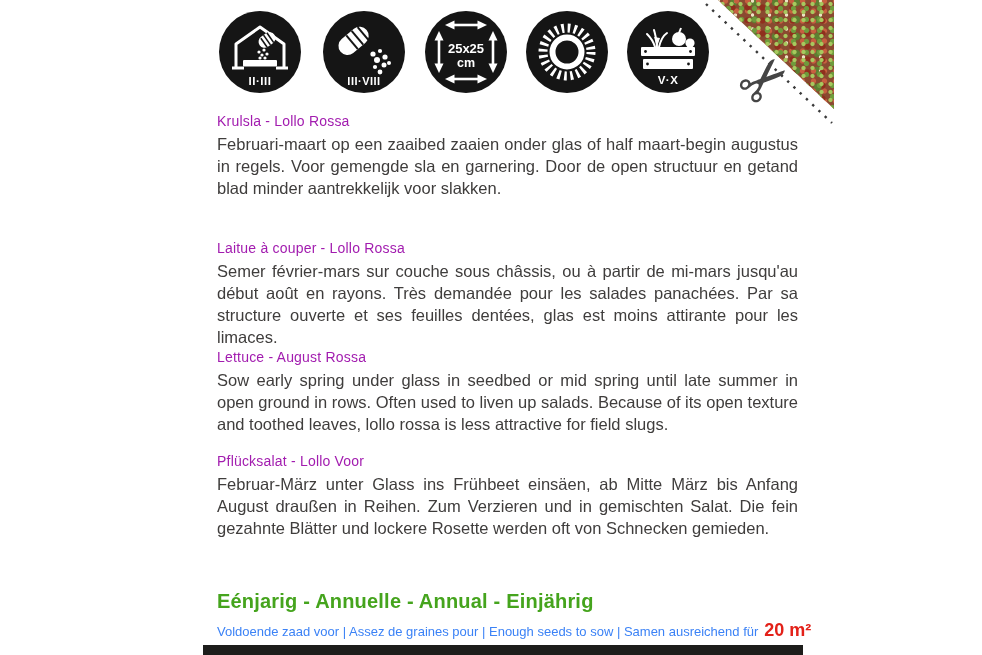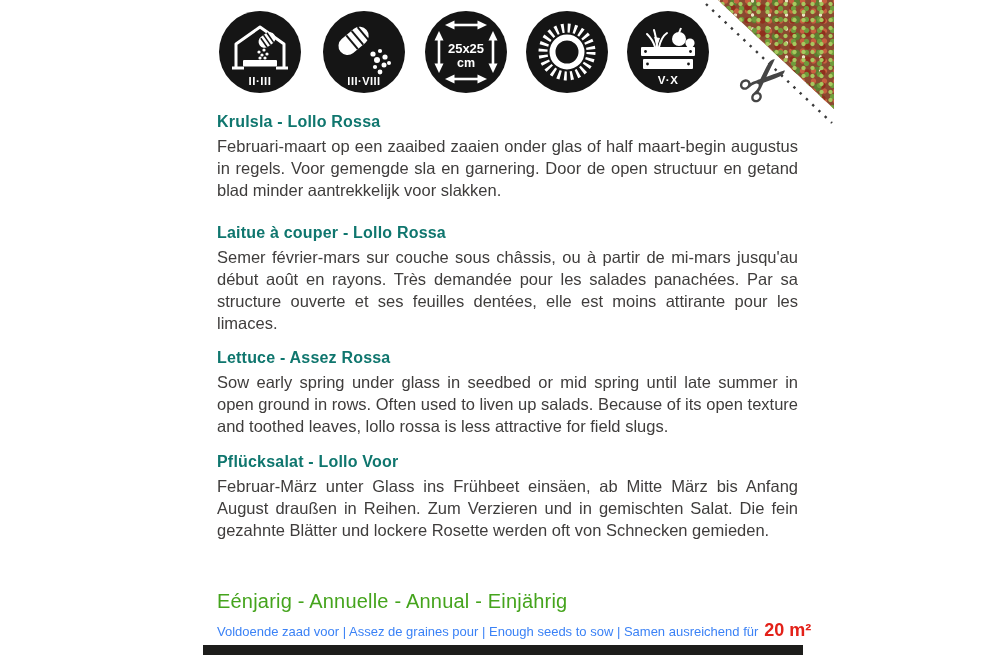--- a/index.html
+++ b/index.html
@@ -27,30 +27,30 @@
     background-position:0 0,4px 3px,7px 1px,2px 6px,9px 8px,5px 11px;
   }
   .cutline-svg{position:absolute;left:690px;top:0;width:160px;height:140px;pointer-events:none;}
   .scissors{
     position:absolute;left:739px;top:50px;font-size:60px;line-height:60px;
     color:#454545;transform:rotate(-42deg);
     font-family:"DejaVu Sans", sans-serif;
   }
   
   .lang-section{position:absolute;left:217px;width:581px;}
-  .s0{top:113px;} .s1{top:224px;} .s2{top:349px;} .s3{top:453px;}
+  .s0{top:113px;} .s1{top:240px;} .s2{top:349px;} .s3{top:453px;}
   .lang-heading{
-    margin:0 0 4px 0;font-size:16px;font-weight:bold;color:#0f766e;letter-spacing:.2px;
+    margin:0 0 4px 0;font-size:14px;font-weight:normal;color:#a21caf;letter-spacing:.2px;
   }
   .lang-body{
     margin:0;font-size:16.5px;line-height:22px;color:#3f3d3c;text-align:justify;
   }
   .lifecycle-heading{
     position:absolute;left:217px;top:590px;margin:0;
-    font-size:20px;font-weight:normal;color:#45a41d;letter-spacing:.2px;
+    font-size:20px;font-weight:bold;color:#45a41d;letter-spacing:.2px;
   }
   .seeds-line{position:absolute;left:217px;top:620px;width:600px;white-space:nowrap;}
   .seeds-prefix{font-size:13px;color:#3b82f6;}
   .seeds-value{font-size:18px;font-weight:bold;color:#e32119;margin-left:6px;}
   .bottom-bar{position:absolute;left:203px;top:645px;width:600px;height:10px;background:#1d1d1b;}
   .white-stroke{stroke:#ffffff;fill:none;}
   .icon-label{fill:#ffffff;font-weight:bold;font-family:"Liberation Sans",sans-serif;text-anchor:middle;}
 </style>
 </head>
 <body>
@@ -160,25 +160,25 @@
   </svg>
   <div class="scissors">✂</div>
 
   <section class="lang-section s0">
     <h2 class="lang-heading">Krulsla - Lollo Rossa</h2>
     <p class="lang-body">Februari-maart op een zaaibed zaaien onder glas of half maart-begin augustus in regels. Voor gemengde sla en garnering. Door de open structuur en getand blad minder aantrekkelijk voor slakken.</p>
   </section>
 
   <section class="lang-section s1">
     <h2 class="lang-heading">Laitue à couper - Lollo Rossa</h2>
-    <p class="lang-body">Semer février-mars sur couche sous châssis, ou à partir de mi-mars jusqu'au début août en rayons. Très demandée pour les salades panachées. Par sa structure ouverte et ses feuilles dentées, elle est moins attirante pour les limaces.</p>
+    <p class="lang-body">Semer février-mars sur couche sous châssis, ou à partir de mi-mars jusqu'au début août en rayons. Très demandée pour les salades panachées. Par sa structure ouverte et ses feuilles dentées, glas est moins attirante pour les limaces.</p>
   </section>
 
   <section class="lang-section s2">
-    <h2 class="lang-heading">Lettuce - Assez Rossa</h2>
+    <h2 class="lang-heading">Lettuce - August Rossa</h2>
     <p class="lang-body">Sow early spring under glass in seedbed or mid spring until late summer in open ground in rows. Often used to liven up salads. Because of its open texture and toothed leaves, lollo rossa is less attractive for field slugs.</p>
   </section>
 
   <section class="lang-section s3">
     <h2 class="lang-heading">Pflücksalat - Lollo Voor</h2>
     <p class="lang-body">Februar-März unter Glass ins Frühbeet einsäen, ab Mitte März bis Anfang August draußen in Reihen. Zum Verzieren und in gemischten Salat. Die fein gezahnte Blätter und lockere Rosette werden oft von Schnecken gemieden.</p>
   </section>
 
   <h2 class="lifecycle-heading">Eénjarig - Annuelle - Annual - Einjährig</h2>
 

